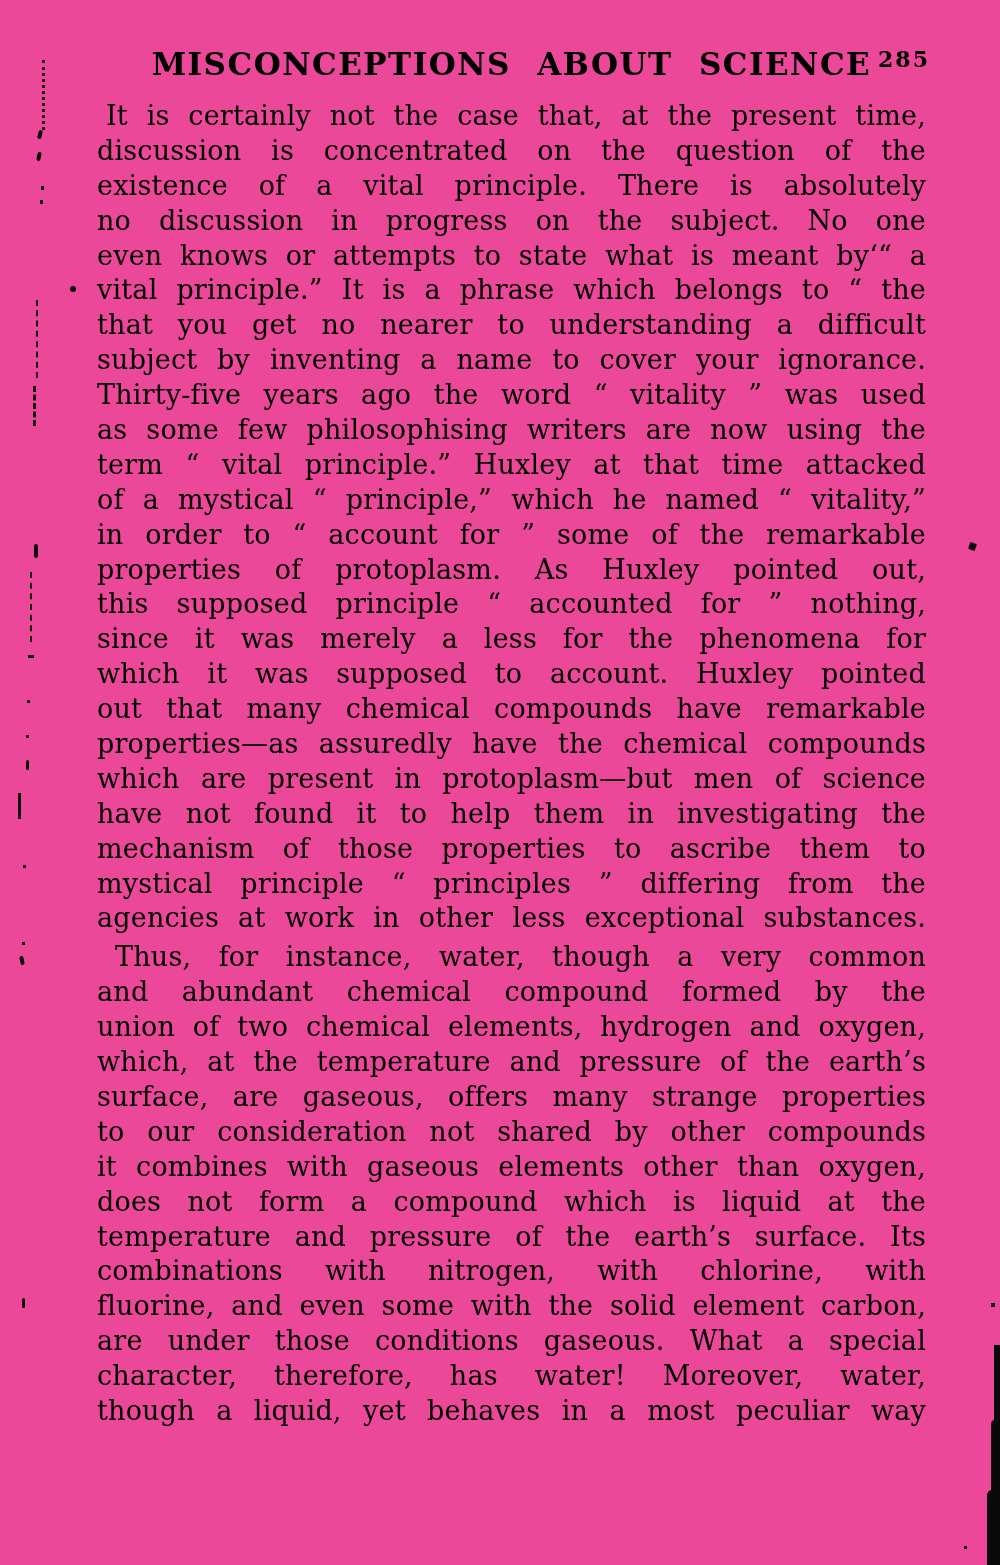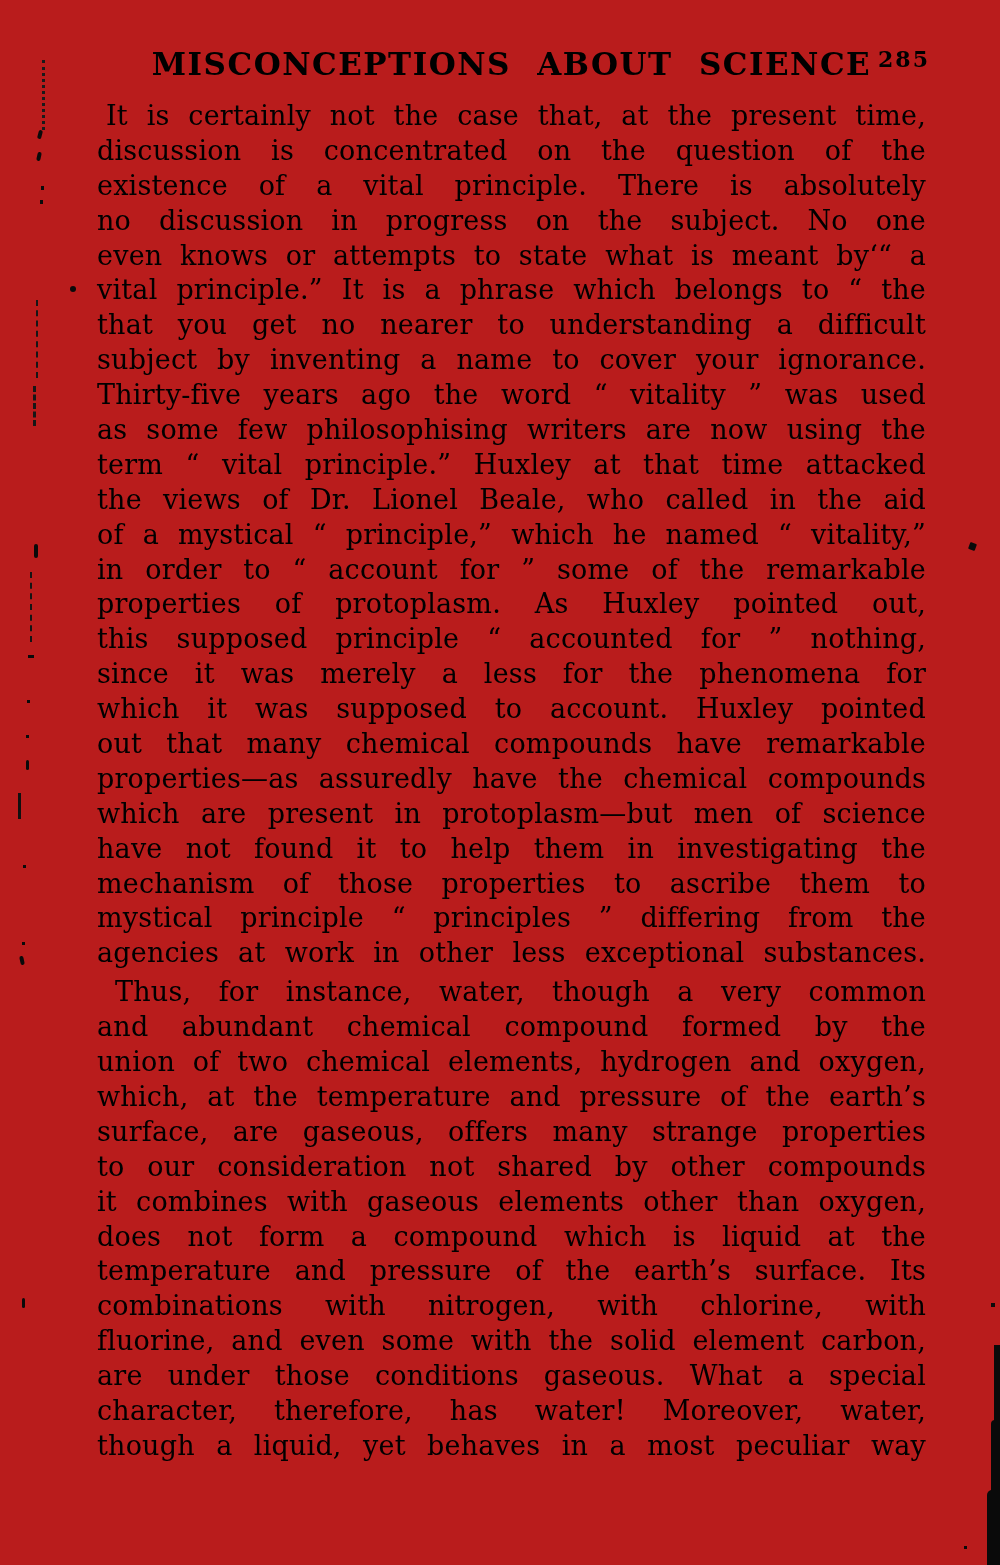--- a/index.html
+++ b/index.html
@@ -4,21 +4,21 @@
 <style>
   html, body {
     margin: 0;
     padding: 0;
     background: #ffffff;
   }
   .page {
     position: relative;
     width: 1000px;
     height: 1565px;
-    background: #b91c1c;
+    background: #ec4899;
     color: #000000;
     font-family: "DejaVu Serif", "Liberation Serif", serif;
     overflow: hidden;
   }
   
   .header {
     position: absolute;
     left: 93px;
     top: 46px;
     width: 837px;
@@ -112,21 +112,20 @@
         <div class="line">discussion is concentrated on the question of the</div>
         <div class="line">existence of a vital principle.  There is absolutely</div>
         <div class="line">no discussion in progress on the subject.  No one</div>
         <div class="line">even knows or attempts to state what is meant by‘“ a</div>
         <div class="line">vital principle.”  It is a phrase which belongs to “ the</div>
         <div class="line">that you get no nearer to understanding a difficult</div>
         <div class="line">subject by inventing a name to cover your ignorance.</div>
         <div class="line">Thirty-five years ago the word “ vitality ” was used</div>
         <div class="line">as some few philosophising writers are now using the</div>
         <div class="line">term “ vital principle.”  Huxley at that time attacked</div>
-        <div class="line">the views of Dr. Lionel Beale, who called in the aid</div>
         <div class="line">of a mystical “ principle,” which he named “ vitality,”</div>
         <div class="line">in order to “ account for ” some of the remarkable</div>
         <div class="line">properties of protoplasm.  As Huxley pointed out,</div>
         <div class="line">this supposed principle “ accounted for ” nothing,</div>
         <div class="line">since it was merely a less for the phenomena for</div>
         <div class="line">which it was supposed to account.  Huxley pointed</div>
         <div class="line">out that many chemical compounds have remarkable</div>
         <div class="line">properties—as assuredly have the chemical compounds</div>
         <div class="line">which are present in protoplasm—but men of science</div>
         <div class="line">have not found it to help them in investigating the</div>

